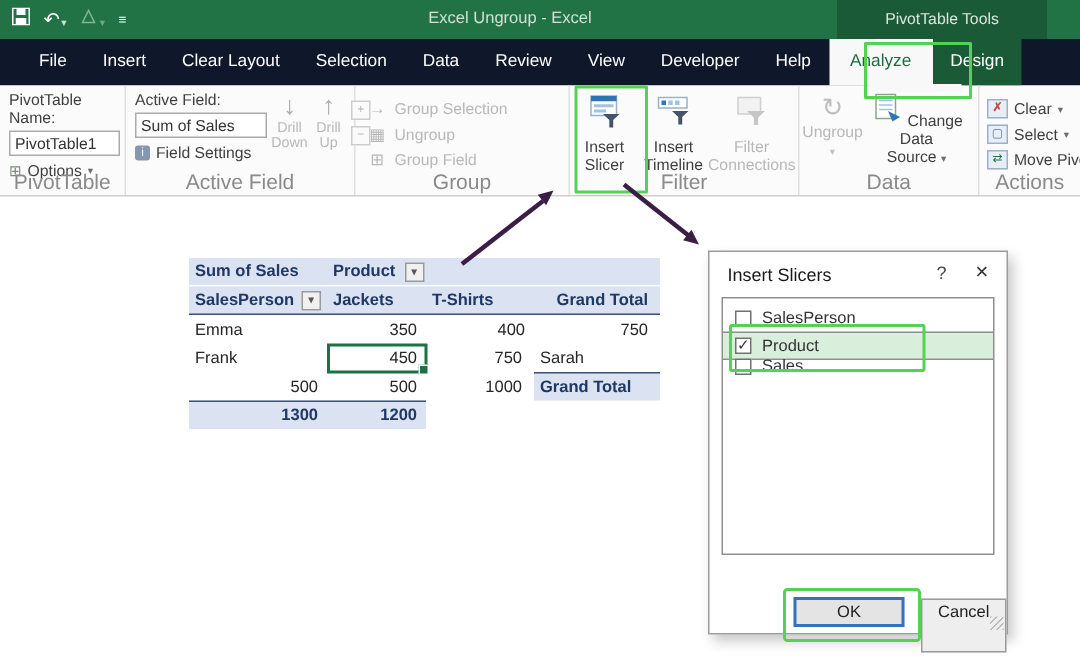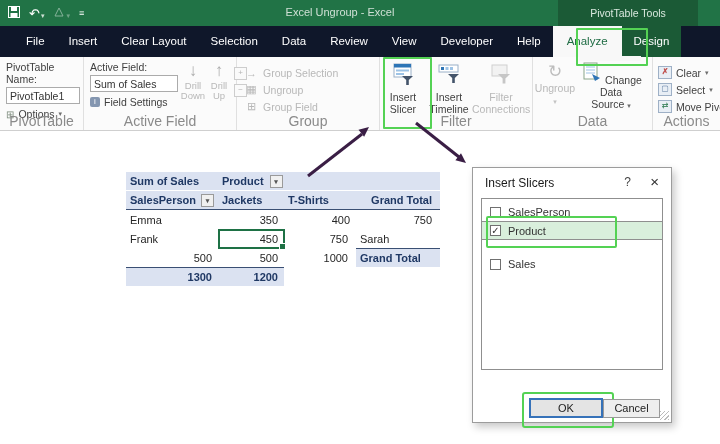--- a/index.html
+++ b/index.html
@@ -118,29 +118,29 @@
   .dlg-list{position:absolute;left:8px;right:8px;top:30px;bottom:52px;
             border:1px solid #8f8f8f;background:#fff}
   .dlg-item{position:absolute;left:0;right:0;display:flex;align-items:center;gap:7px;
             padding-left:8px;height:18px}
   .cbx{width:11px;height:11px;border:1px solid #707070;background:#fff;flex:0 0 auto;
        font-size:10px;line-height:10px;text-align:center;color:#333;box-sizing:border-box}
   .item-sp{top:4px}
   .prod-row{position:absolute;left:0;right:0;top:22px;height:19px;background:#d9efdc;
             border-top:1px solid #8f8f8f;border-bottom:1px solid #8f8f8f;box-sizing:border-box}
   .item-prod{top:0px;height:17px}
-  .item-sales{top:56px}
+  .item-sales{top:36px}
   .prod-hl{position:absolute;left:4px;top:17px;width:127px;height:28px;
            border:2px solid #54d254;border-radius:2px;pointer-events:none;z-index:2}
   .btn-ok{position:absolute;left:56px;top:230px;width:74px;height:20px;background:#e4e4e4;
           border:2px solid #3672b9;box-sizing:border-box;text-align:center;line-height:16px;
           font-size:11px;color:#222}
   .ok-hl{position:absolute;left:49px;top:224px;width:88px;height:32px;
          border:2px solid #54d254;border-radius:3px;pointer-events:none}
-  .btn-cancel{position:absolute;left:130px;top:231px;width:57px;height:19px;background:#eee;
+  .btn-cancel{position:absolute;left:141px;top:231px;width:57px;height:36px;background:#eee;
               border:1px solid #9a9a9a;box-sizing:border-box;text-align:center;line-height:17px;
               font-size:11px;color:#222}
   .grip{position:absolute;right:2px;bottom:2px;width:9px;height:9px;
         background:repeating-linear-gradient(135deg,#bbb 0 1px,transparent 1px 3px)}
 </style>
 </head>
 <body>
 
 <div class="titlebar">
   <div class="qat">

